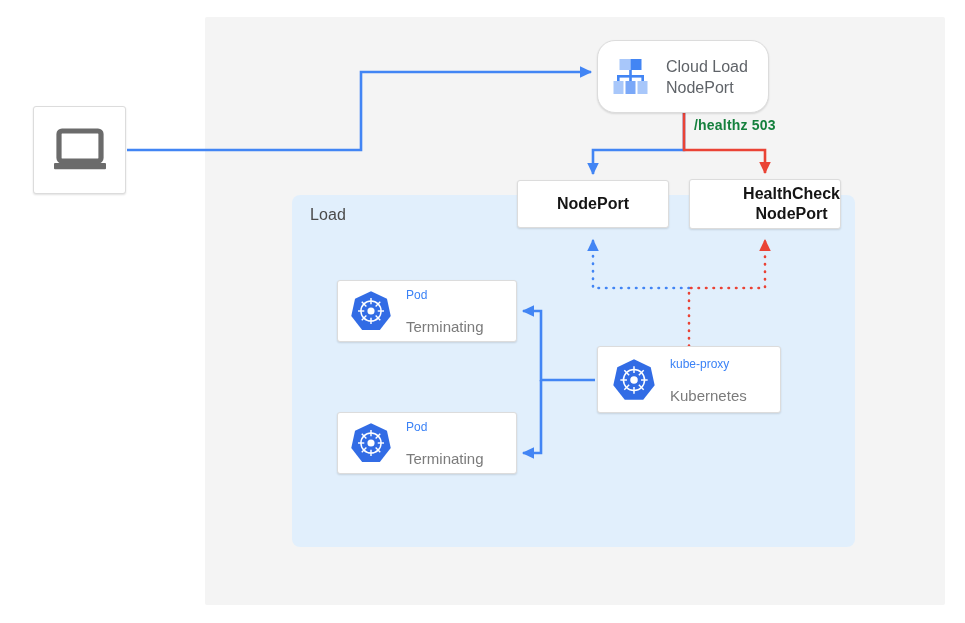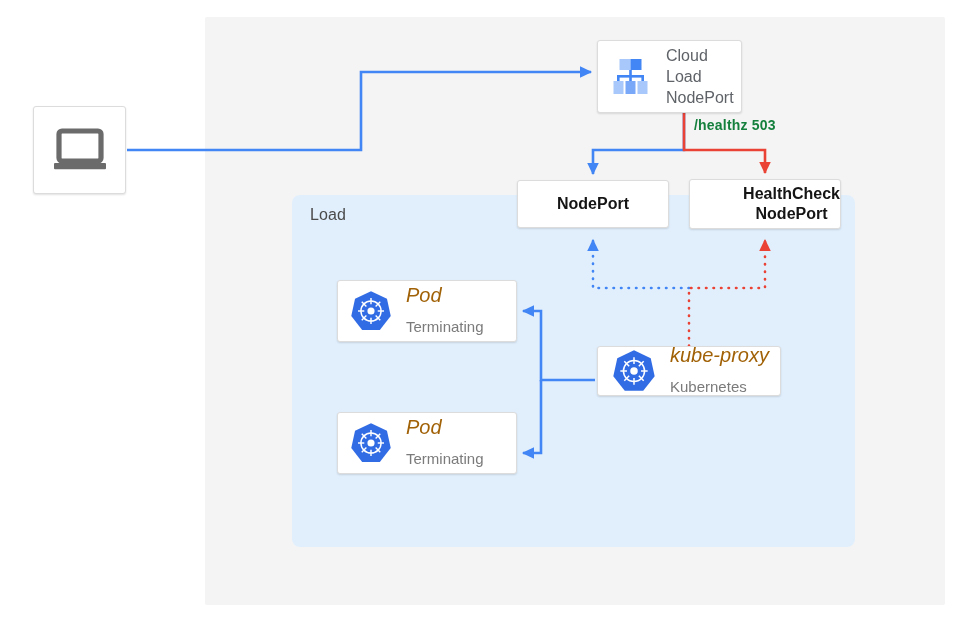--- a/index.html
+++ b/index.html
@@ -65,23 +65,24 @@
     top: 106px;
     width: 93px;
     height: 88px;
     justify-content: center;
   }
 
   
   .clb-box {
     left: 597px;
     top: 40px;
-    width: 145px;
+    width: 172px;
     height: 73px;
     padding-left: 10px;
+    border-radius: 18px;
   }
   .clb-text {
     font-size: 16px;
     line-height: 21px;
     color: #5f6368;
     margin-left: 12px;
   }
 
   
   .nodeport-box {
@@ -114,35 +115,34 @@
     padding-left: 12px;
   }
   .pod-box.pod-1 { top: 280px; }
   .pod-box.pod-2 { top: 412px; }
 
   
   .kubeproxy-box {
     left: 597px;
     top: 346px;
     width: 184px;
-    height: 50px;
+    height: 67px;
     padding-left: 14px;
   }
 
   .entity-text {
     margin-left: 14px;
     display: flex;
     flex-direction: column;
     justify-content: center;
   }
   .entity-title {
-    font-size: 20px;
-    color: #a16207;
+    font-size: 12px;
+    color: #3b82f6;
     line-height: 19px;
-    font-style: italic;
   }
   .entity-sub {
     font-size: 15px;
     color: #7b7b7b;
     line-height: 19px;
     margin-top: 12px;
   }
 
   
   #wires {

